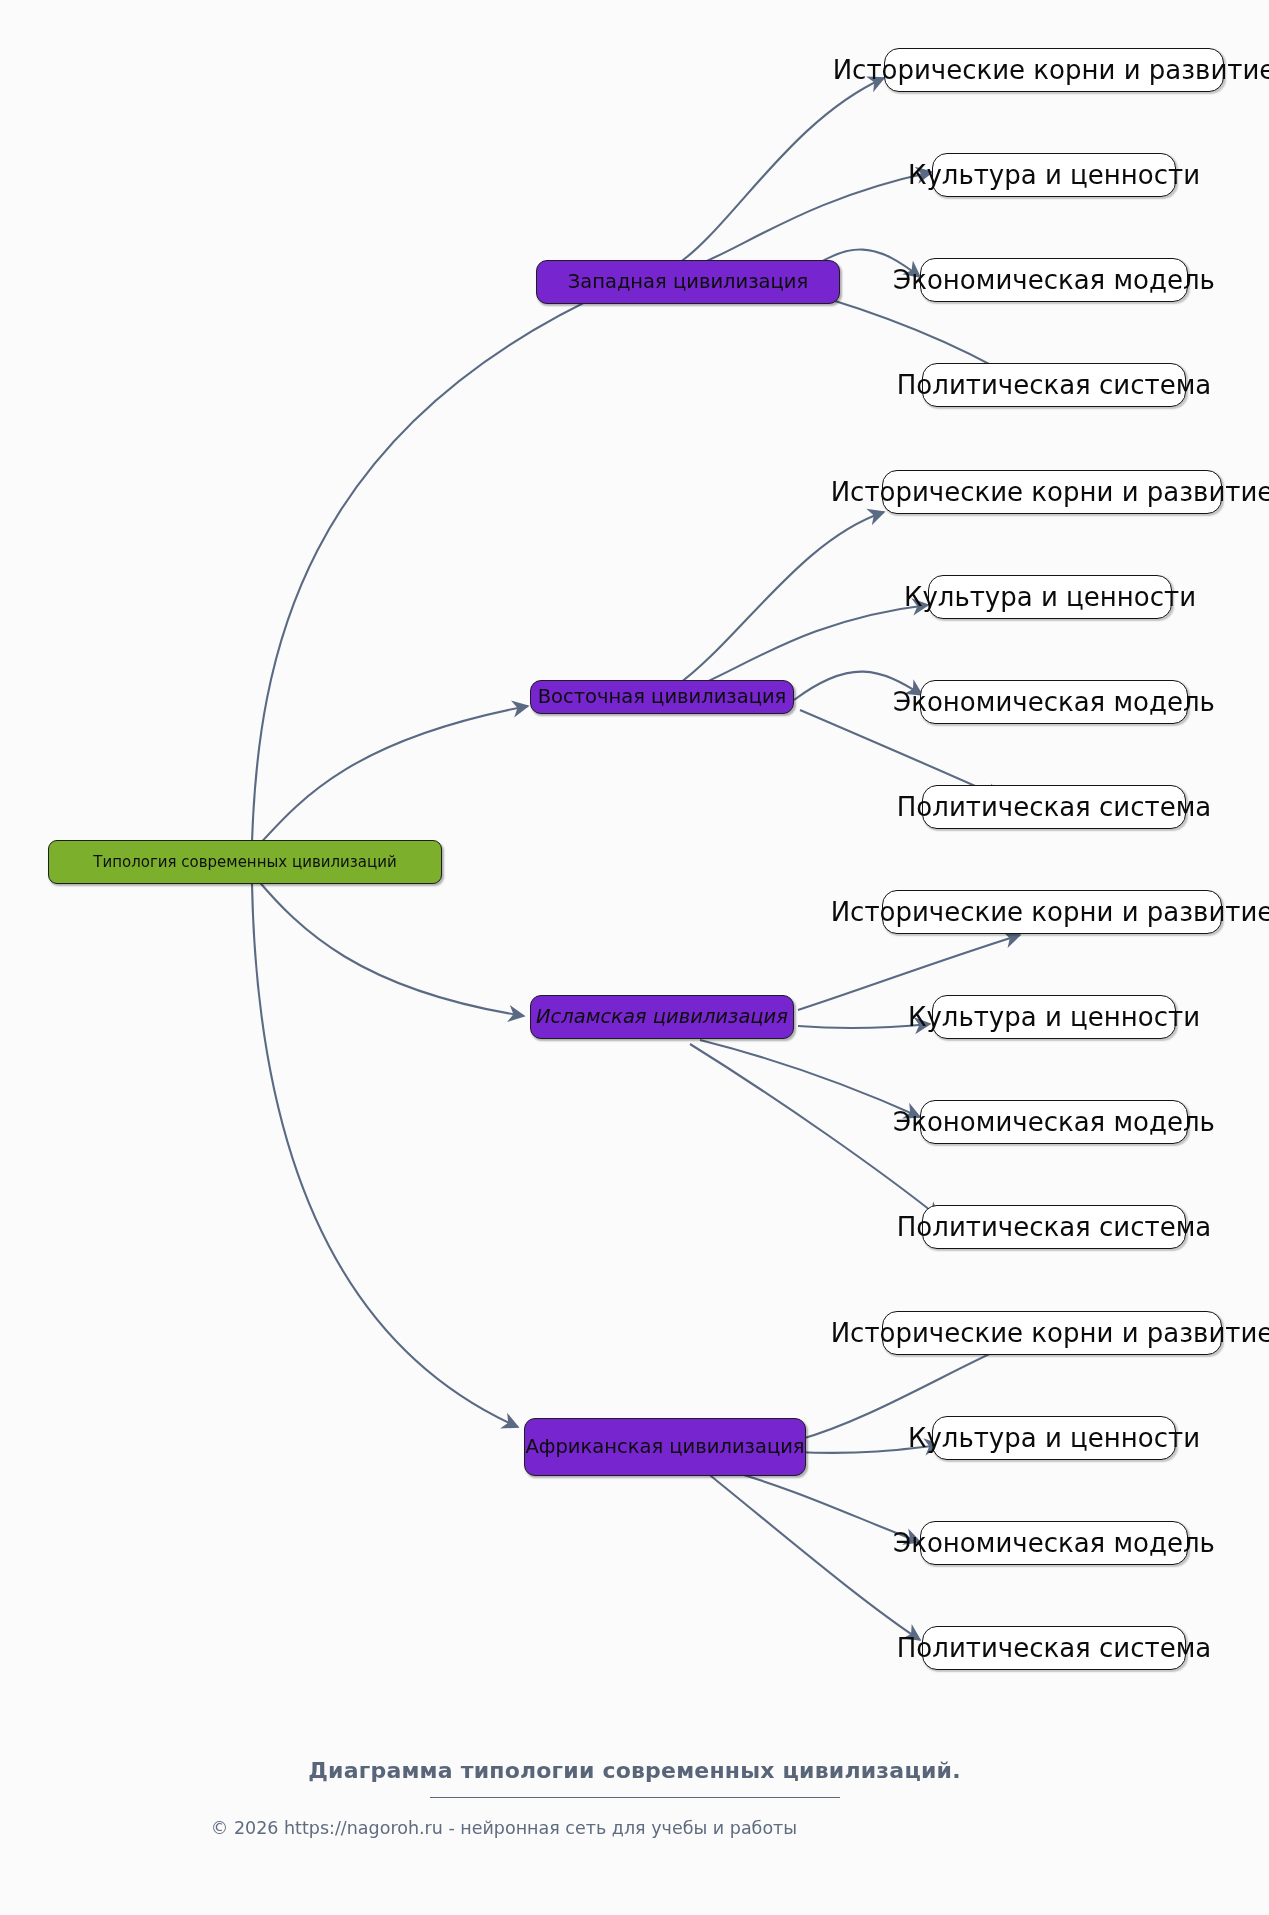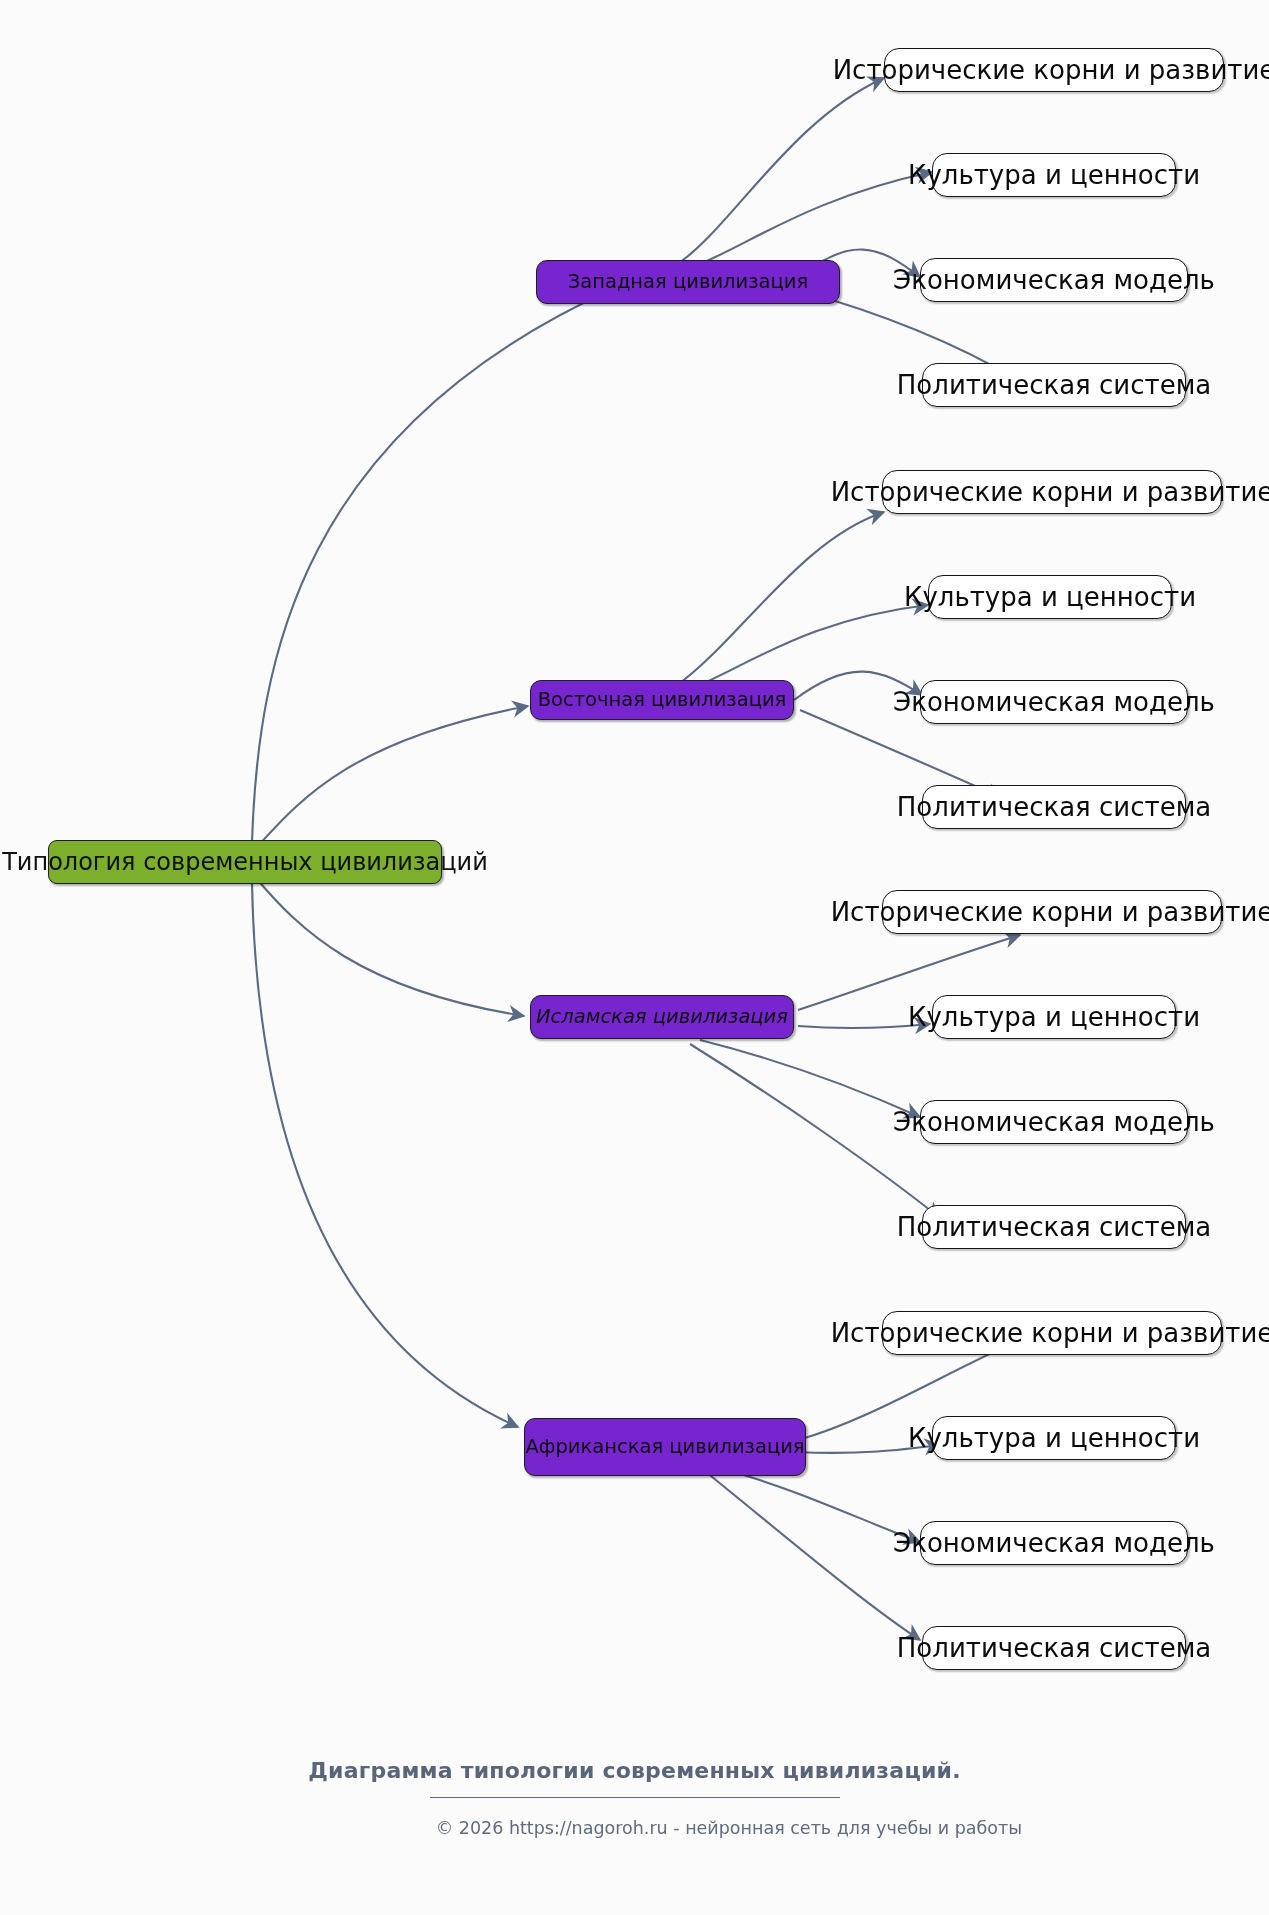--- a/index.html
+++ b/index.html
@@ -29,21 +29,21 @@
     align-items: center;
     justify-content: center;
     white-space: nowrap;
     line-height: 1;
   }
   .node-root {
     background: #7cb02c;
     border: 1.6px solid #1d1d1d;
     border-radius: 9px;
     color: #101010;
-    font-size: 24px;
+    font-size: 15px;
     padding: 0 14px;
     box-shadow: 1.5px 2px 2px rgba(0,0,0,0.30);
   }
   .node-branch {
     background: #7625cf;
     border: 1.6px solid #1d1d1d;
     border-radius: 11px;
     color: #0d0d0d;
     font-size: 19.5px;
     padding: 0 14px;
@@ -74,23 +74,23 @@
     color: #596579;
     letter-spacing: 0.2px;
   }
   .footer-rule {
     position: absolute;
     height: 0;
     border-top: 1.4px solid #5c6878;
   }
   .footer-credit {
     position: absolute;
-    left: 16px;
+    left: 1px;
     width: 1006px;
-    text-align: right;
+    text-align: center;
     font-size: 17.5px;
     color: #5f6b7e;
   }
 </style>
 </head>
 <body>
 
 <svg id="canvas" viewBox="0 0 1269 1915" xmlns="http://www.w3.org/2000/svg">
   <defs>
     <marker id="arrow" viewBox="0 0 12 12" refX="10" refY="6" markerWidth="9" markerHeight="9" orient="auto-start-reverse">
@@ -141,21 +141,21 @@
   <div class="node node-leaf" style="left:932px; top:153px; width:244px; height:44px;">
     <span>Культура и ценности</span>
   </div>
   <div class="node node-leaf" style="left:920px; top:258px; width:268px; height:44px;">
     <span>Экономическая модель</span>
   </div>
   <div class="node node-leaf" style="left:922px; top:363px; width:264px; height:44px;">
     <span>Политическая система</span>
   </div>
 
-  <div class="node node-branch" style="left:530px; top:680px; width:264px; height:40px;">
+  <div class="node node-branch" style="left:530px; top:680px; width:264px; height:34px;">
     <span>Восточная цивилизация</span>
   </div>
   <div class="node node-leaf" style="left:882px; top:470px; width:340px; height:44px;">
     <span>Исторические корни и развитие</span>
   </div>
   <div class="node node-leaf" style="left:928px; top:575px; width:244px; height:44px;">
     <span>Культура и ценности</span>
   </div>
   <div class="node node-leaf" style="left:920px; top:680px; width:268px; height:44px;">
     <span>Экономическая модель</span>

